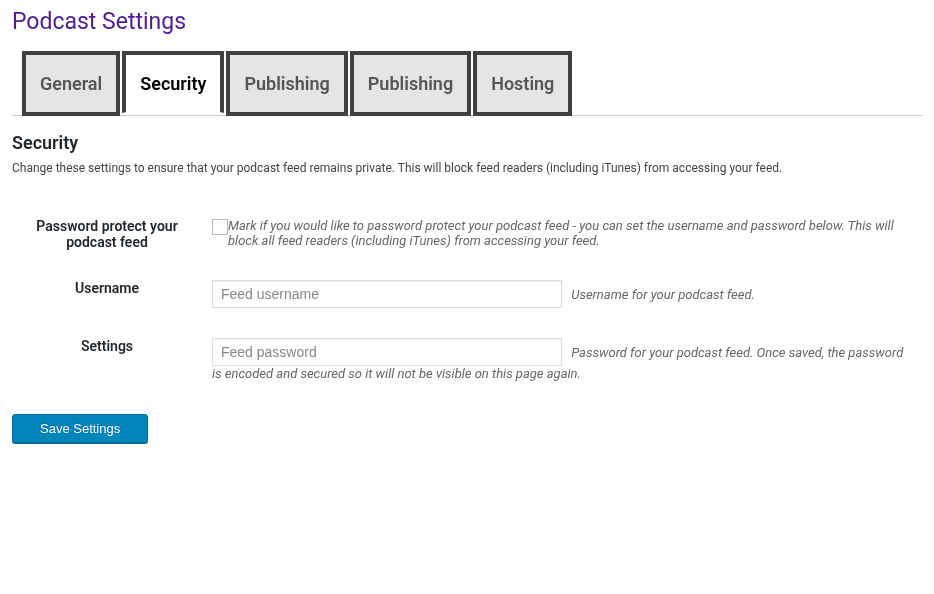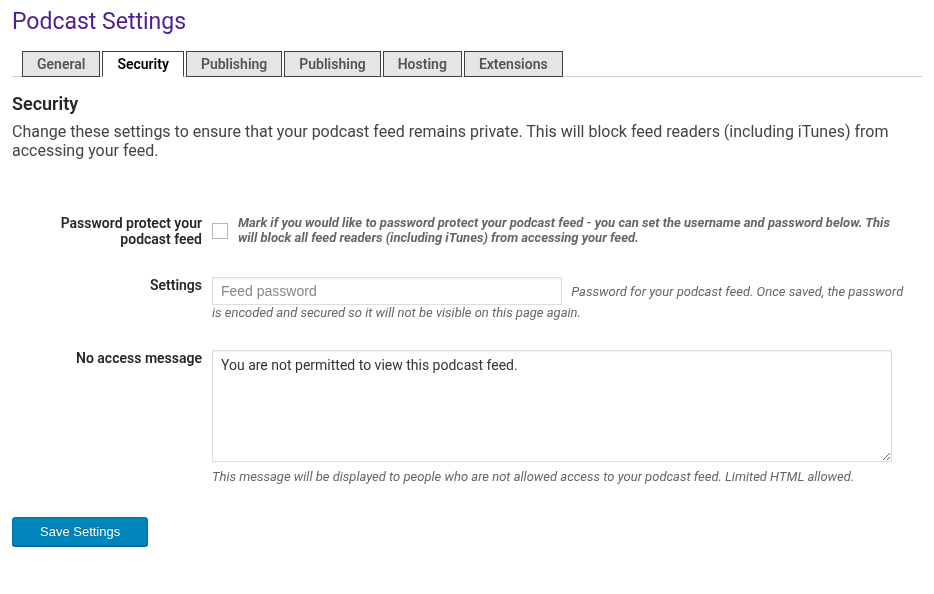--- a/index.html
+++ b/index.html
@@ -24,25 +24,25 @@
     .nav-tab-wrapper {
       border-bottom: 1px solid #ccc;
       margin: 0;
       padding-top: 2px;
       padding-left: 10px;
       line-height: inherit;
     }
     .nav-tab {
       display: inline-block;
       background: #e5e5e5;
-      border: 1px solid #404040;
+      border: 4px solid #404040;
       color: #555;
-      font-size: 14px;
+      font-size: 18px;
       font-weight: 600;
-      padding: 4px 14px;
+      padding: 18px 14px;
       text-decoration: none;
       margin-left: 2px;
       margin-bottom: -1px;
       cursor: pointer;
       float: left;
     }
     .nav-tab:first-child {
       margin-left: 0;
     }
     .nav-tab-active {
@@ -56,47 +56,46 @@
       clear: both;
     }
     .section-title {
       font-size: 18px;
       font-weight: 600;
       color: #23282d;
       margin-top: 16px;
       margin-bottom: 8px;
     }
     .section-description {
-      font-size: 16px;
+      font-size: 12px;
       color: #444;
-      margin-bottom: 40px;
+      margin-bottom: 28px;
     }
     .form-table {
       width: 100%;
       border-collapse: collapse;
     }
     .form-table th {
-      text-align: right;
+      text-align: center;
       vertical-align: top;
       width: 200px;
       padding: 15px 10px 15px 0;
       font-weight: 600;
       color: #23282d;
       font-size: 14px;
     }
     .form-table td {
       vertical-align: top;
       padding: 15px 10px 15px 0;
       font-size: 13px;
     }
     .checkbox-wrap {
       display: flex;
-      align-items: center;
-      gap: 10px;
-      font-weight: bold;
+      align-items: flex-start;
+      gap: 0;
     }
     .checkbox {
       width: 16px;
       height: 16px;
       border: 1px solid #b4b9be;
       background: #fff;
       flex-shrink: 0;
       cursor: pointer;
       margin-top: 1px;
     }
@@ -162,50 +161,49 @@
 
 
 <h1 class="page-title">Podcast Settings</h1>
 
 <div class="nav-tab-wrapper">
   <a class="nav-tab">General</a>
   <a class="nav-tab nav-tab-active">Security</a>
   <a class="nav-tab">Publishing</a>
   <a class="nav-tab">Publishing</a>
   <a class="nav-tab">Hosting</a>
-  <a class="nav-tab">Extensions</a>
 </div>
 
 <h2 class="section-title">Security</h2>
 <p class="section-description">Change these settings to ensure that your podcast feed remains private. This will block feed readers (including iTunes) from accessing your feed.</p>
 
 <table class="form-table">
   <tbody>
       <tr>
     <th>Password protect your podcast feed</th>
     <td>
       <div class="checkbox-wrap">
         <div class="checkbox"></div>
         <span class="description">Mark if you would like to password protect your podcast feed - you can set the username and password below. This will block all feed readers (including iTunes) from accessing your feed.</span>
       </div>
     </td>
   </tr>
   <tr>
+    <th>Username</th>
+    <td>
+      <input type="text" class="text-input" placeholder="Feed username" style="">
+      <span class="inline-desc">Username for your podcast feed.</span>
+    </td>
+  </tr>
+  <tr>
     <th>Settings</th>
     <td>
       <input type="text" class="text-input" placeholder="Feed password" style="">
       <span class="inline-desc">Password for your podcast feed. Once saved, the password is encoded and secured so it will not be visible on this page again.</span>
     </td>
   </tr>
-  <tr>
-    <th>No access message</th>
-    <td>
-      <textarea class="textarea-input" style="">You are not permitted to view this podcast feed.</textarea>
-      <span class="below-desc">This message will be displayed to people who are not allowed access to your podcast feed. Limited HTML allowed.</span>
-    </td>
-  </tr>
 </tbody>
   </table>
 
 <button class="button-primary">Save Settings</button>
 
 
 
 
 </body></html>

